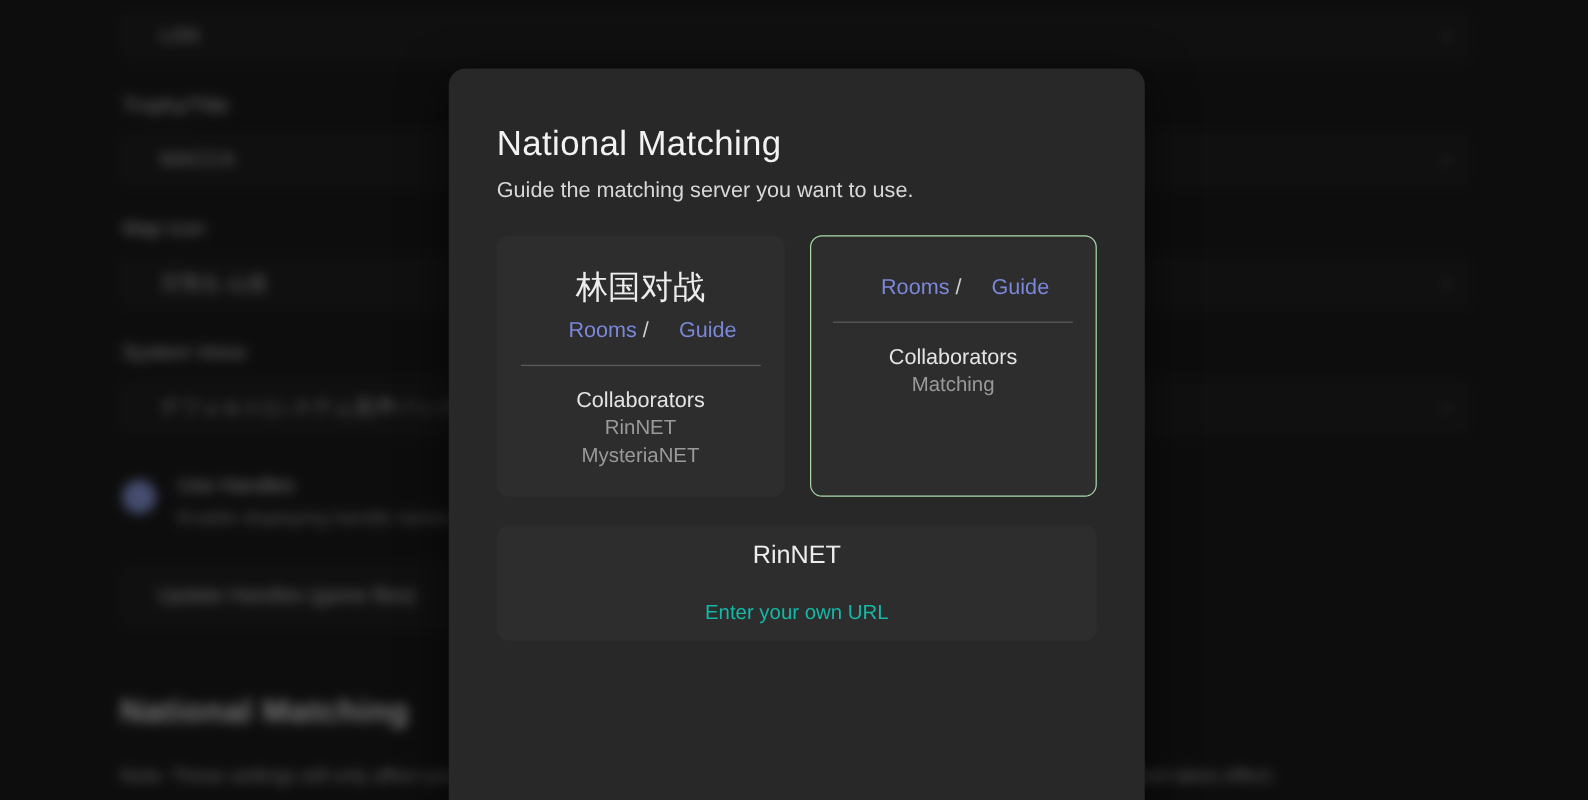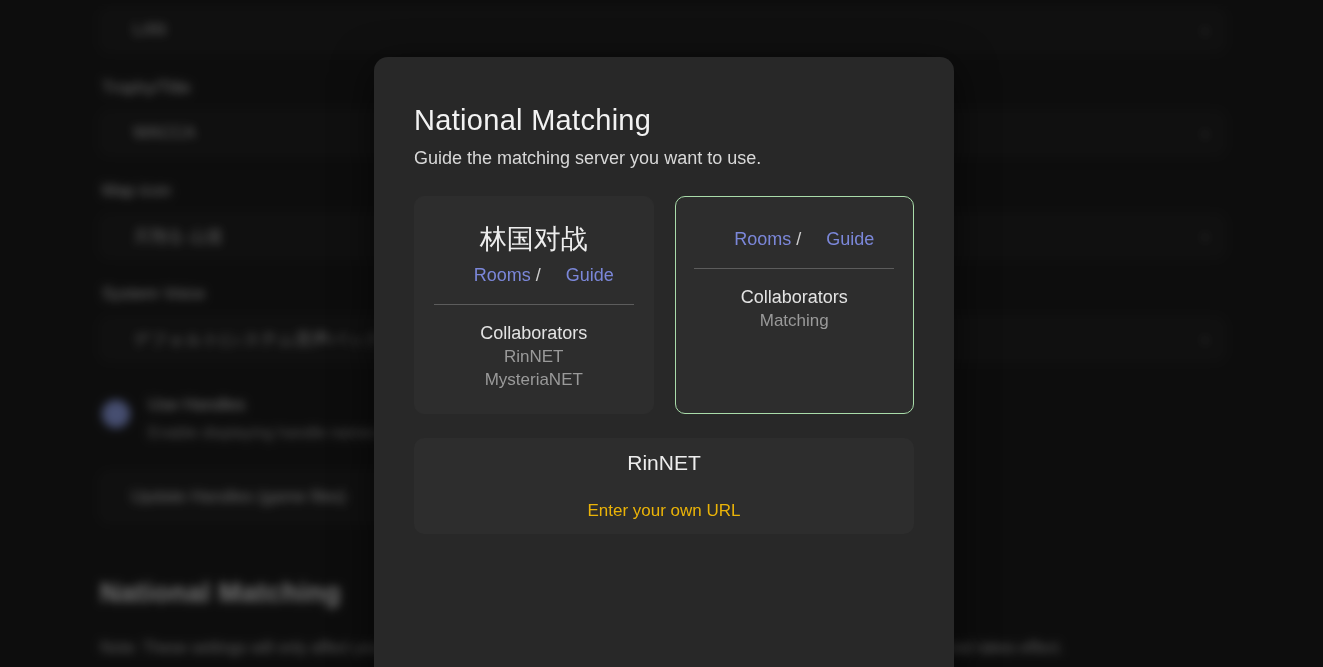--- a/index.html
+++ b/index.html
@@ -63,21 +63,21 @@
   .card-divider { height:1px; background:#5c5c5c; width:200px; margin:18px auto 0; }
   .collab-label { color:#e3e3e3; font-size:18px; margin-top:18px; }
   .collab-name { color:#9a9a9a; font-size:17px; margin-top:3px; }
 
   .custom-card {
     margin-top:24px; background:#2d2d2d; border-radius:10px; height:96px;
     display:flex; flex-direction:column; align-items:center; justify-content:center;
     cursor:pointer;
   }
   .custom-title { color:#ededed; font-size:21px; }
-  .custom-sub { color:#eab308; font-size:17px; margin-top:26px; }
+  .custom-sub { color:#14b8a6; font-size:17px; margin-top:26px; }
 </style>
 </head>
 <body>
 
 <div class="backdrop">
 
   <div class="bg-select">
     <span>LAN</span>
     <span class="chev">›</span>
   </div>

